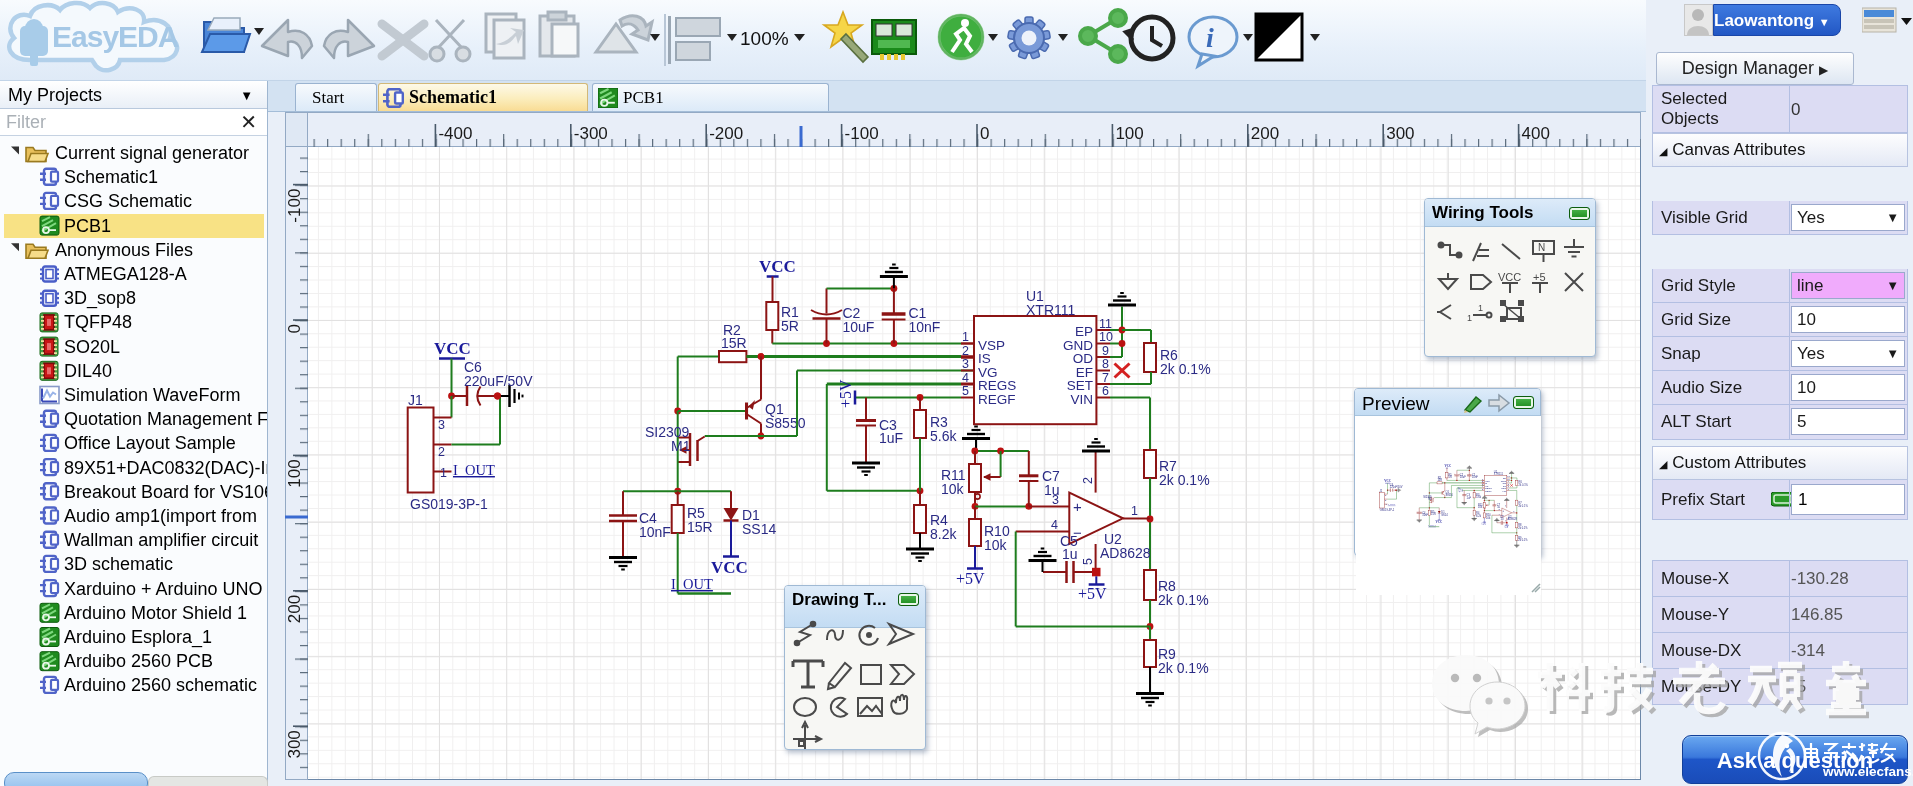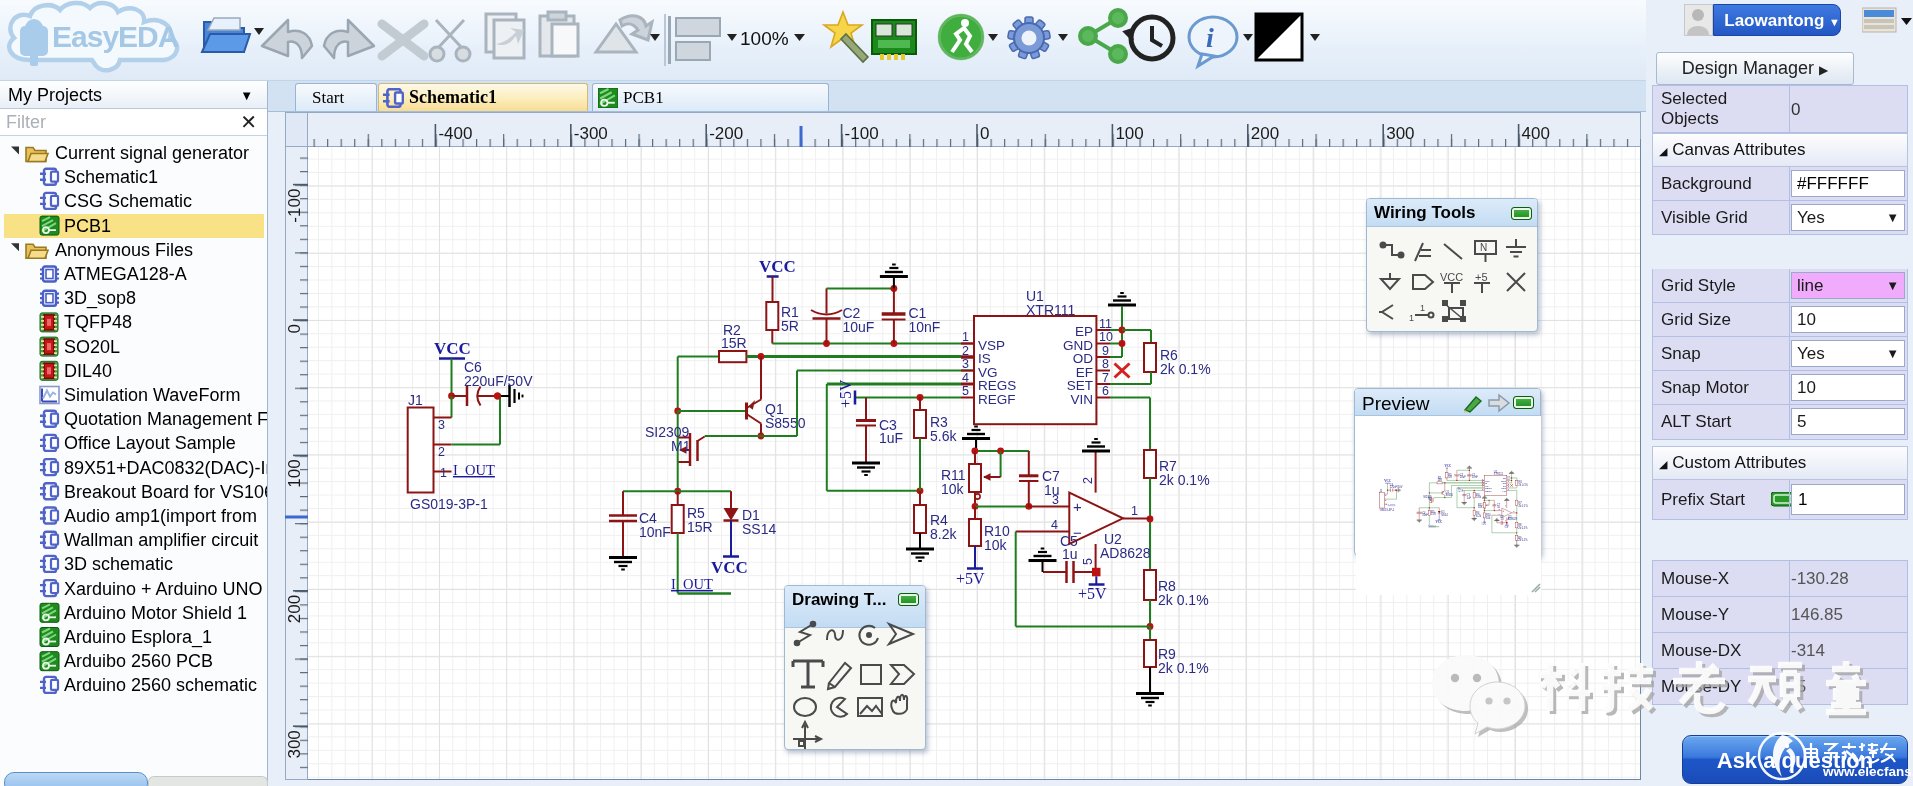--- a/index.html
+++ b/index.html
@@ -162,21 +162,21 @@
   </g>
   <path d="M1310 34 l10 0 l-5 7 z" fill="#222"></path>
 </svg>
 
 <div class="abs" style="z-index:10;left:1684px;top:4px;width:29px;height:32px;background:#e8e8e8;border:1px solid #c8c8c8;">
   <svg width="27" height="30">
         <circle cx="13" cy="10" r="6" fill="#b8b8b8"></circle>
         <path d="M2 30 C2 18 24 18 24 30 Z" fill="#c4c4c4"></path>
       </svg>
 </div>
-<div class="abs" style="z-index:10;left:1713px;top:4px;width:128px;height:32px;background:linear-gradient(#3f7ae0,#2257c4);border:1px solid #1a46a8;border-radius:0 8px 8px 0;color:#fff;font-size:17px;font-weight:bold;text-align:right;padding-top:6px;">Laowantong <span style="font-size:11px">▼</span></div>
+<div class="abs" style="z-index:10;left:1713px;top:4px;width:128px;height:32px;background:linear-gradient(#3f7ae0,#2257c4);border:1px solid #1a46a8;border-radius:0 8px 8px 0;color:#fff;font-size:17px;font-weight:bold;text-align:left;padding-top:6px;">Laowantong <span style="font-size:11px">▼</span></div>
 <svg class="abs" style="z-index:10;left:1862px;top:6px" width="50" height="30">
   <rect x="0" y="2" width="34" height="24" fill="#e8e4da" stroke="#b8b4a8"></rect>
   <rect x="2" y="4" width="30" height="7" fill="#4a8ad8"></rect>
   <rect x="2" y="13" width="30" height="4" fill="#c8c4b8"></rect>
   <rect x="2" y="19" width="30" height="4" fill="#c8c4b8"></rect>
   <path d="M39 12 l11 0 l-5.5 7 z" fill="#111"></path>
 </svg>
 </div>
 <div id="leftpanel">
   <div id="lp-head">
@@ -354,42 +354,38 @@
 <path d="M0 405 H23" stroke="#3a6ad0" stroke-width="3"></path>
 </svg>
 
 <div id="rightpanel">
   <div class="abs" style="left:10px;top:52px;width:198px;height:33px;background:linear-gradient(#fefefe,#dde6f2);border:1px solid #aab8d0;border-radius:3px;font-size:18px;color:#222;text-align:center;padding-top:5px;">Design Manager <span style="font-size:12px">▶</span></div>
   <div class="prow" style="top:85px;height:48px;border-top:1px solid #b3bfe2;">
       <span class="plabel">Selected<br>Objects</span>
       <span class="pval" style="top:14px;color:#333;">0</span>
     </div>
   <div class="phead" style="top:133px;height:34px;padding:6px 0 0 6px;"><span style="font-size:11px;">◢</span> Canvas Attributes</div>
-  <div class="prow" style="top:167px;height:34px;">
-      <span class="plabel">Background</span>
-      <input class="pval" style="top: 3px; width: 114px; height: 27px; border: 1px solid rgb(154, 168, 204); font-size: 17px; padding-left: 5px; font-family: inherit;" value="#FFFFFF">
-    </div>
   <div class="prow" style="top:201px;height:34px;">
       <span class="plabel">Visible Grid</span>
       <div class="pval" style="top:3px;width:114px;height:27px;background:#fff;border:1px solid #9aa8cc;font-size:17px;padding:3px 0 0 5px;">Yes<span style="float:right;margin:2px 5px 0 0;font-size:13px;">▼</span></div>
     </div>
   <div class="prow" style="top:269px;height:34px;">
       <span class="plabel">Grid Style</span>
       <div class="pval" style="top:3px;width:114px;height:27px;background:#f0abfc;border:1px solid #9aa8cc;font-size:17px;padding:3px 0 0 5px;">line<span style="float:right;margin:2px 5px 0 0;font-size:13px;">▼</span></div>
     </div>
   <div class="prow" style="top:303px;height:34px;">
       <span class="plabel">Grid Size</span>
       <div class="pval" style="top:3px;width:114px;height:27px;background:#fff;border:1px solid #9aa8cc;font-size:17px;padding:3px 0 0 5px;">10</div>
     </div>
   <div class="prow" style="top:337px;height:34px;">
       <span class="plabel">Snap</span>
       <div class="pval" style="top:3px;width:114px;height:27px;background:#fff;border:1px solid #9aa8cc;font-size:17px;padding:3px 0 0 5px;">Yes<span style="float:right;margin:2px 5px 0 0;font-size:13px;">▼</span></div>
     </div>
   <div class="prow" style="top:371px;height:34px;">
-      <span class="plabel">Snap Motor</span>
+      <span class="plabel">Audio Size</span>
       <div class="pval" style="top:3px;width:114px;height:27px;background:#fff;border:1px solid #9aa8cc;font-size:17px;padding:3px 0 0 5px;">10</div>
     </div>
   <div class="prow" style="top:405px;height:35px;">
       <span class="plabel">ALT Start</span>
       <div class="pval" style="top:3px;width:114px;height:27px;background:#fff;border:1px solid #9aa8cc;font-size:17px;padding:3px 0 0 5px;">5</div>
     </div>
   <div class="phead" style="top:446px;height:34px;padding:6px 0 0 6px;"><span style="font-size:11px;">◢</span> Custom Attributes</div>
   <div class="prow" style="top:480px;height:40px;">
       <span class="plabel">Prefix Start</span>
     <svg class="abs" style="left:118px;top:12px" width="24" height="15">
@@ -716,21 +712,21 @@
       <path d="M1038.0 552.0 H1047.0" stroke="#000" stroke-width="2.2"></path>
       <path d="M1040.7 548.5 H1044.3" stroke="#000" stroke-width="2"></path>
       <path d="M1042.5 560.5 V572" stroke="#000" stroke-width="2" fill="none"></path>
       <text x="1060" y="546" font-size="14">C5</text>
       <text x="1062" y="559" font-size="14">1u</text>
       <text x="1104" y="544" font-size="14">U2</text>
       <text x="1100" y="558" font-size="14">AD8628</text>
     </g>
   </svg>
 
-<div class="fpanel" style="left:1366px;top:198px;width:172px;height:134px;">
+<div class="fpanel" style="left:1424px;top:198px;width:172px;height:159px;">
   <div class="ft">Wiring Tools</div>
   <div class="greenbtn" style="right:5px;top:8px;"></div>
   <svg class="abs" style="left:0;top:28px" width="170" height="104" viewBox="0 0 170 104">
    <g stroke="#4a4a4a" stroke-width="2" fill="none">
     <path d="M16 18 H25 V28 H34"></path>
         <circle cx="16" cy="18" r="2.5" fill="#4a4a4a"></circle>
         <circle cx="34" cy="28" r="2.5" fill="#4a4a4a"></circle>
     <path d="M48 34 L56 16 M52 29 H64 M54 23 H64"></path>
     <path d="M77 17 L95 32"></path>
     <rect x="108" y="14" width="21" height="13"></rect>

